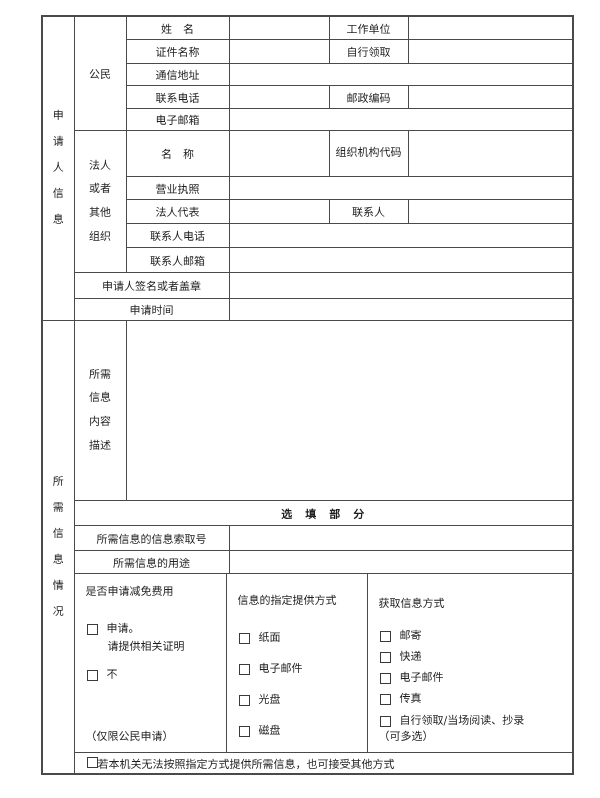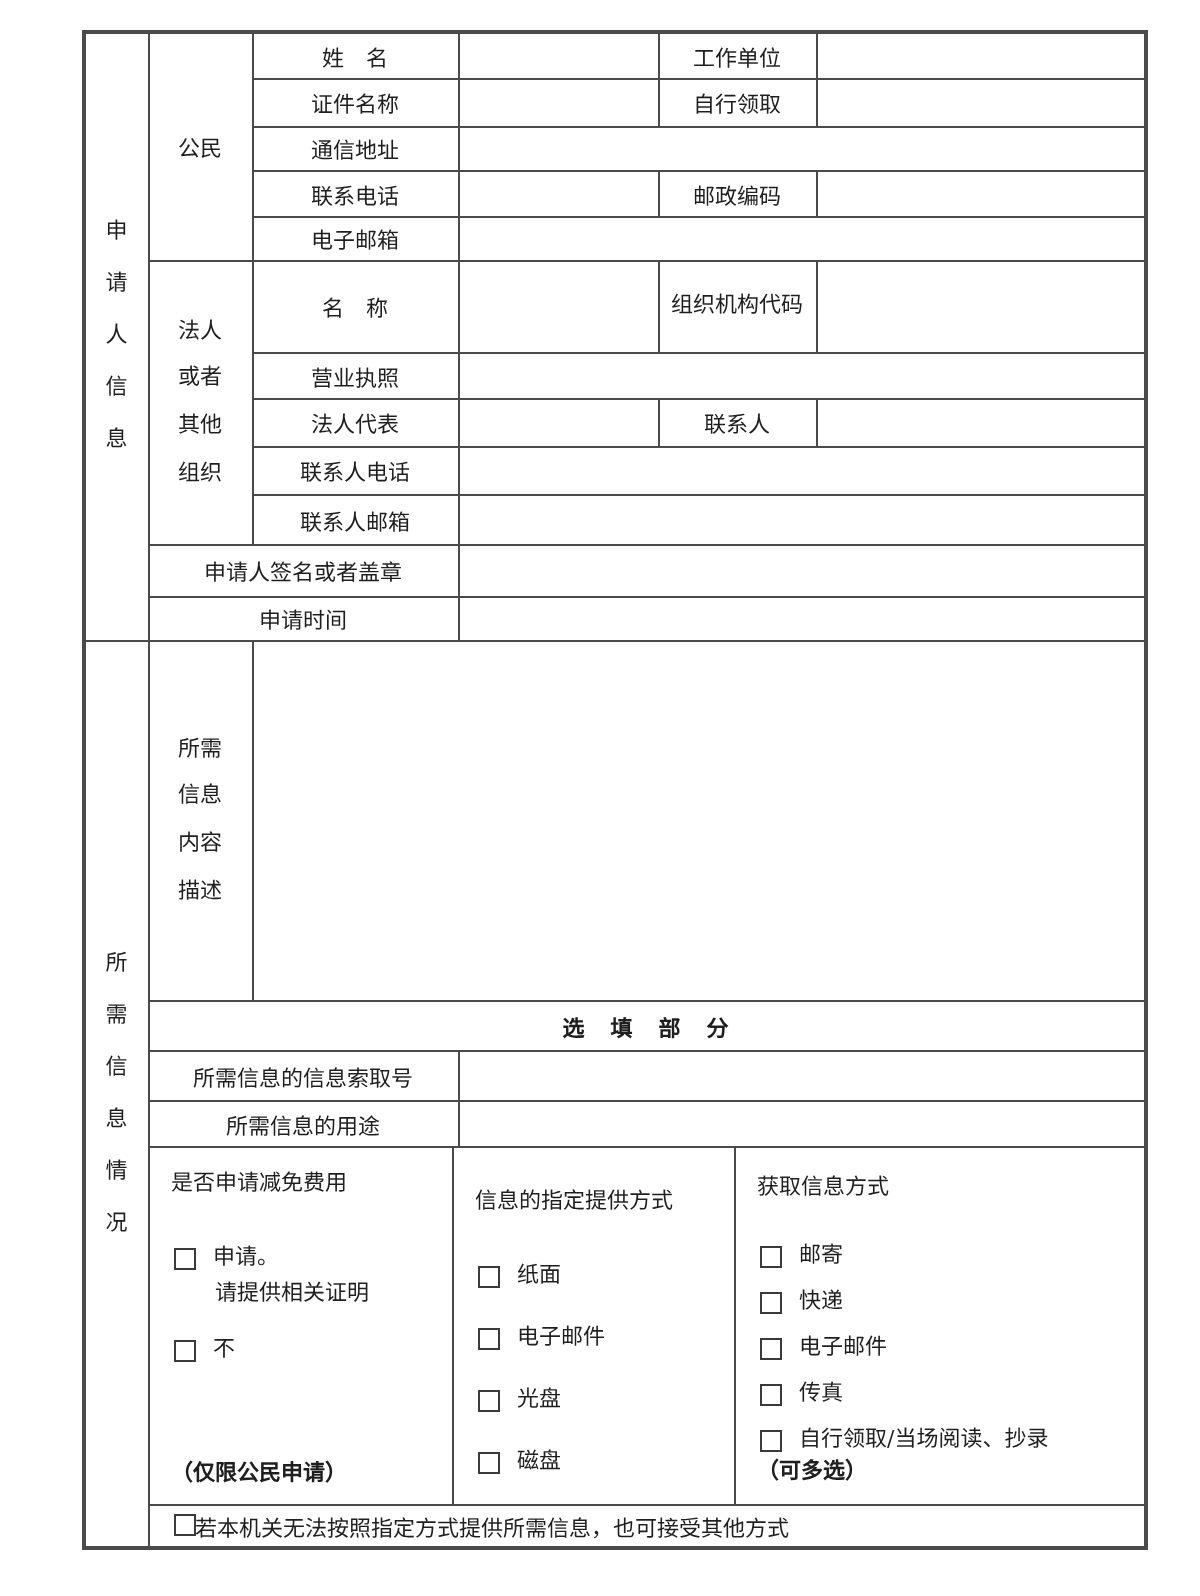--- a/index.html
+++ b/index.html
@@ -32,30 +32,30 @@
   .wrap-mid { padding: 0 6px; line-height: 1.7; }
   .header-bold { font-weight: bold; letter-spacing: 1px; text-align: center; }
   .cols3 { display: flex; width: 100%; height: 178px; align-items: stretch; }
   .optcol { display: flex; flex-direction: column; text-align: left; }
   .colA { width: 151px; padding-top: 7px; }
   .colB { width: 142px; border-left: 1px solid #4a4a4a; border-right: 1px solid #4a4a4a; padding-top: 7px; gap: 15px; }
   .colC { flex: 1; padding-top: 7px; }
   .opt-title { padding-left: 11px; height: 22px; line-height: 22px; }
   .colA .opt-title { margin-bottom: 9px; }
   .colB .opt-title { margin-top: 9px; margin-bottom: 1px; }
-  .colC .opt-title { margin-top: 2px; margin-bottom: 6px; }
+  .colC .opt-title { margin-top: 12px; margin-bottom: 6px; }
   .opt { display: flex; align-items: flex-end; gap: 9px; padding-left: 12px; height: 23px; }
   .cb {
     width: 11px; height: 11px;
     border: 1px solid #3a3a3a;
     background: #fff; flex: 0 0 auto;
     display: inline-block;
   }
   .indent-line { padding-left: 33px; height: 23px; line-height: 23px; }
-  .footnote { margin-top: auto; margin-bottom: 9px; padding-left: 11px; font-weight: bold; }
+  .footnote { margin-top: auto; margin-bottom: 9px; padding-left: 11px; }
   .note-row { display: flex; align-items: center; gap: 0; padding-left: 12px; height: 100%; }
 </style>
 </head>
 <body>
 
 <div class="form-wrap">
 <table class="form">
   <colgroup>
     <col style="width:32px">
         <col style="width:52px">

